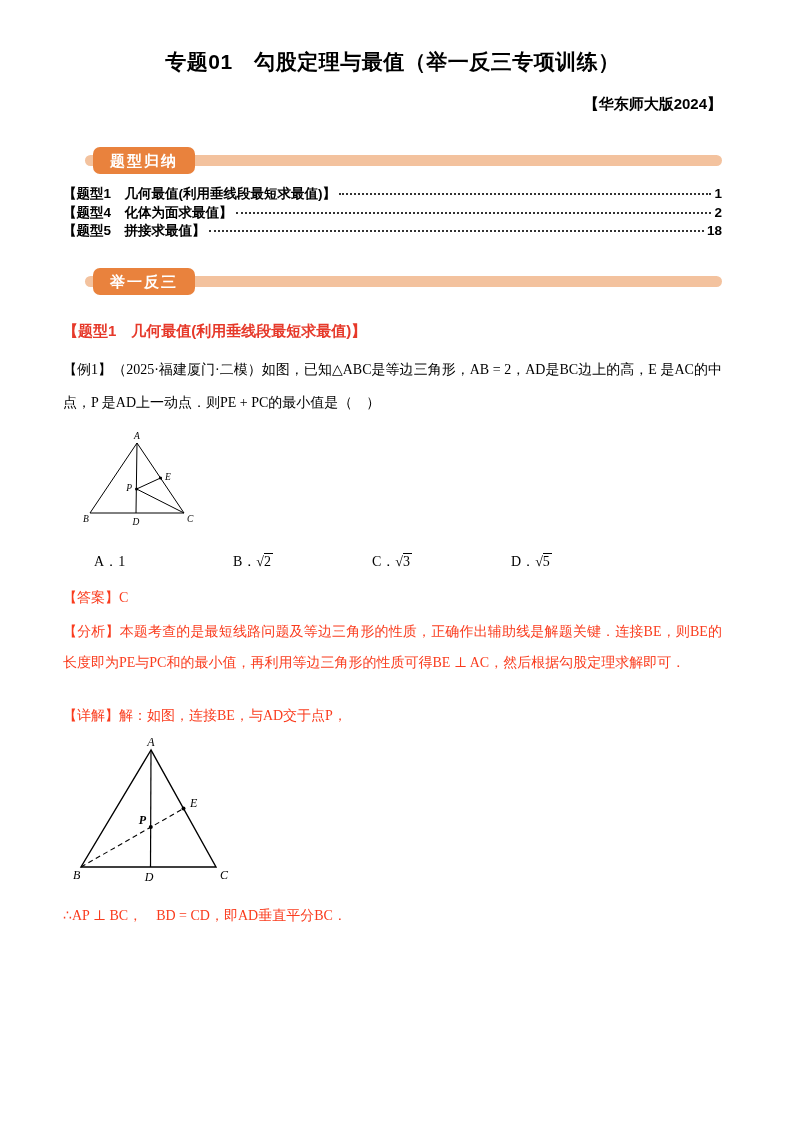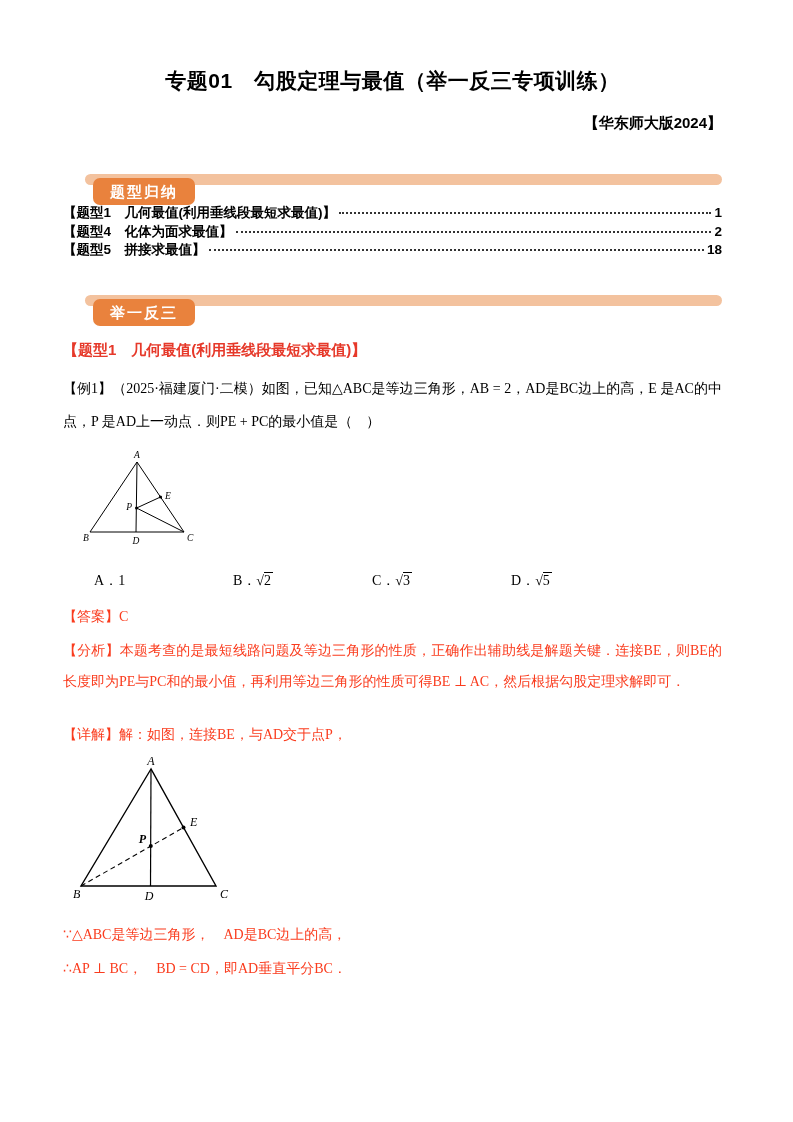--- a/index.html
+++ b/index.html
@@ -4,37 +4,37 @@
 <style>
   * { margin:0; padding:0; box-sizing:border-box; }
   html,body { background:#fff; }
   .page {
     width:793px; height:1122px; background:#fff; overflow:hidden; position:relative;
     font-family:"Liberation Serif","DejaVu Serif",serif; color:#000;
   }
   .content { padding:0 71px 0 63px; }
 
   .title {
-    padding-top:67px; text-align:center;
+    padding-top:48px; text-align:center;
     font-family:"Liberation Sans","DejaVu Sans",sans-serif;
     font-size:21px; font-weight:bold; letter-spacing:0.5px;
   }
   .edition {
     margin-top:19px; text-align:right; font-size:15px; font-weight:bold;
     font-family:"Liberation Sans","DejaVu Sans",sans-serif;
   }
 
   .banner-row { position:relative; height:27px; margin-top:33px; }
   .banner-row.second { margin-top:27px; }
   .banner-bar {
     position:absolute; left:22px; right:0; top:8px; height:11px;
     border-radius:6px; background:var(--banner-light,#f3c29e);
   }
   .banner-badge {
-    position:absolute; left:30px; top:12px; height:27px; padding:0 17px;
+    position:absolute; left:30px; top:0; height:27px; padding:0 17px;
     border-radius:7px; background:var(--banner-dark,#e9823d);
     color:#fff; font-family:"Liberation Sans","DejaVu Sans",sans-serif;
     font-size:15px; font-weight:bold; line-height:27px; letter-spacing:2px;
   }
 
   .toc {
     margin-top:11px;
     font-family:"Liberation Sans","DejaVu Sans",sans-serif;
     font-weight:bold; font-size:13.5px;
   }
@@ -170,18 +170,17 @@
         <text x="78" y="9" text-anchor="middle">A</text>
         <text x="0" y="142">B</text>
         <text x="147" y="142">C</text>
         <text x="76" y="144" text-anchor="middle">D</text>
         <text x="117" y="70">E</text>
         <text x="73" y="87" text-anchor="end" font-weight="bold">P</text>
       </g>
     </svg>
 
     <div class="reasoning">
-      <p class="reason red">∵△ABC是等边三角形，　AD是BC边上的高，</p>
       <p class="reason red">∴AP ⊥ BC，　BD = CD，即AD垂直平分BC．</p>
     </div>
 
   </div>
 </div>
 
 </body></html>

